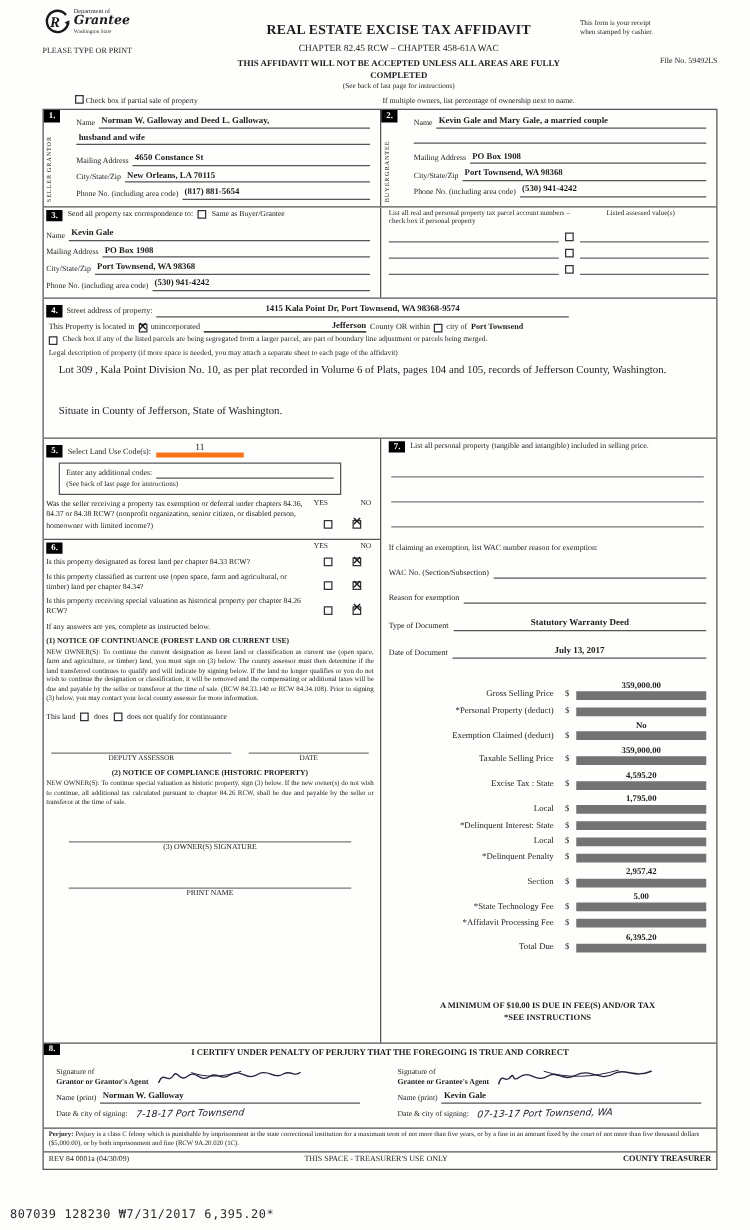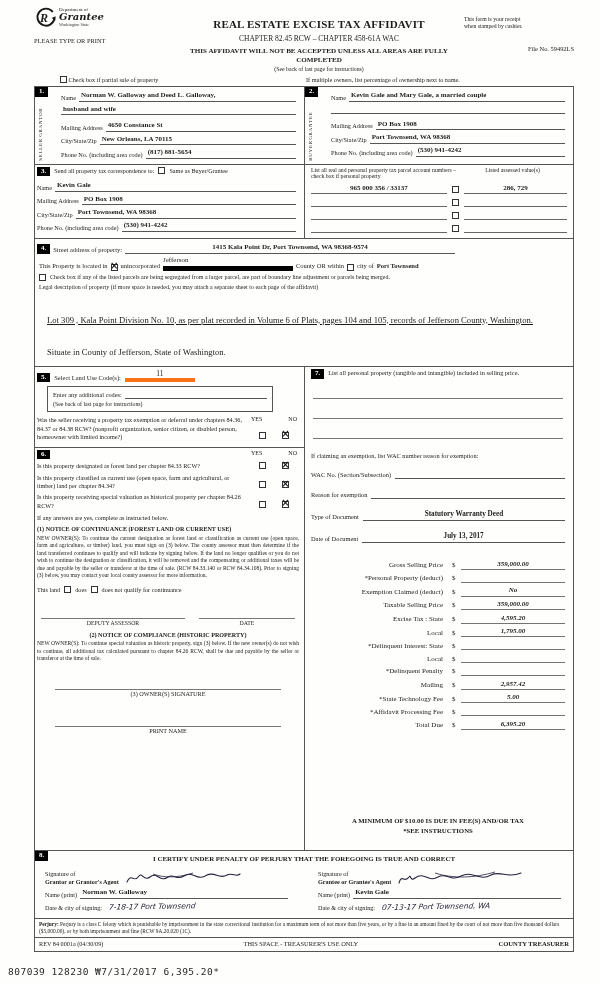--- a/index.html
+++ b/index.html
@@ -61,25 +61,25 @@
   .s3parhdr .lft{flex:1.35;}
   .s3parhdr .rgt{flex:1;text-align:center;}
   .parcelrow{display:flex;align-items:flex-end;margin-top:4px;}
   .pnum{flex:1.25;border-bottom:1px solid #666;text-align:center;font-weight:bold;font-size:7px;min-height:9px;}
   .pcb{margin:0 5px 1px 5px;}
   .pval{flex:.95;border-bottom:1px solid #666;text-align:center;font-weight:bold;font-size:7px;min-height:9px;}
 
   .row4{border-bottom:1px solid #555;min-height:112px;padding:2px 6px 4px 2px;}
   .s4line{display:flex;align-items:flex-end;font-size:6.5px;margin-top:2px;gap:3px;}
   .s4street{flex:1;max-width:330px;border-bottom:1px solid #555;text-align:center;font-weight:bold;font-size:7px;padding-bottom:1px;}
-  .s4county{width:130px;border-bottom:5px solid #000000;text-align:left;font-weight:normal;font-size:7px;padding-bottom:1px;}
+  .s4county{width:130px;border-bottom:1px solid #000000;text-align:right;font-weight:bold;font-size:7px;padding-bottom:1px;}
   .bold{font-weight:bold;}
   .s4small{font-size:6px;margin-top:3px;display:flex;gap:4px;align-items:flex-start;padding-left:2px;}
   .legal-label{font-size:6px;margin-top:3px;padding-left:2px;}
-  .legal-text{font-size:8.6px;margin:23px 8px 0 10px;line-height:1.35;text-decoration:underline;}
+  .legal-text{font-size:8.6px;margin:3px 8px 0 10px;line-height:1.35;}
   .situate{font-size:8.6px;margin:21px 8px 4px 10px;}
 
   .row567{display:flex;border-bottom:1px solid #555;min-height:484px;}
   .col56{width:50%;display:flex;flex-direction:column;}
   .s5{padding:2px 5px 6px 2px;border-bottom:1px solid #555;}
   .s6{padding:2px 5px 8px 2px;flex:1;}
   .s5head{display:flex;align-items:flex-end;gap:4px;font-size:6.5px;}
   .s5code{width:70px;border-bottom:4px solid #f97316;text-align:center;font-weight:normal;font-size:7.5px;}
   .codesbox{border:1px solid #555;margin:4px 26px 3px 10px;padding:2px 5px 3px;font-size:6.2px;}
   .codesbox .frow{margin-top:1px;}
@@ -108,21 +108,21 @@
   .col7{width:50%;border-left:1px solid #555;display:flex;flex-direction:column;padding:2px 8px 14px 6px;}
   .s7head{display:flex;gap:4px;font-size:6.3px;line-height:1.3;}
   .s7blank{border-bottom:1px solid #777;height:13px;margin:7px 2px 0;}
   .s7note{font-size:6.3px;margin-top:13px;}
   .s7line{display:flex;align-items:flex-end;gap:4px;font-size:6.4px;margin-top:11px;}
   .s7line .fline{font-size:7.2px;text-align:center;}
   .mtable{margin-top:13px;}
   .mrow{display:flex;align-items:flex-end;margin-top:3.4px;font-size:7px;}
   .mlabel{flex:1;text-align:right;padding-right:9px;white-space:nowrap;}
   .mcur{width:9px;}
-  .mval{width:104px;border-bottom:1px solid #737373;text-align:center;font-weight:bold;min-height:9.5px;padding-bottom:.5px;font-style:italic;}
+  .mval{width:104px;border-bottom:7px solid #737373;text-align:center;font-weight:bold;min-height:9.5px;padding-bottom:.5px;}
   .minnote{margin-top:auto;text-align:center;font-weight:bold;font-size:6.8px;line-height:1.45;padding-top:10px;}
 
   .row8{border-bottom:1px solid #555;min-height:60px;position:relative;padding:1px 4px 6px;}
   .row8 .nbox{position:absolute;left:0;top:0;}
   .certify{text-align:center;font-weight:bold;font-size:6.9px;padding:3px 0 4px;}
   .sigcols{display:flex;gap:16px;}
   .sigcol{width:50%;padding:0 8px 0 6px;}
   .sigtop{display:flex;align-items:flex-end;}
   .siglbl{font-size:6.2px;line-height:1.25;white-space:nowrap;}
   .sigarea{flex:1;position:relative;height:18px;}
@@ -264,25 +264,20 @@
           <span class="fline">(530) 941-4242</span>
           </div>
       </div>
 
       <div class="s3right">
         <div class="s3parhdr">
           <div class="lft">List all real and personal property tax parcel account numbers – check box if personal property</div>
           <div class="rgt">Listed assessed value(s)</div>
         </div>
         <div class="parcelrow">
-          <span class="pnum">965 000 356 / 33137</span>
-          <span class="cb pcb"></span>
-          <span class="pval">286, 729</span>
-        </div>
-        <div class="parcelrow">
           <span class="pnum"></span>
           <span class="cb pcb"></span>
           <span class="pval"></span>
         </div>
         <div class="parcelrow">
           <span class="pnum"></span>
           <span class="cb pcb"></span>
           <span class="pval"></span>
         </div>
         <div class="parcelrow">
@@ -486,21 +481,21 @@
               <span class="mlabel">Local</span>
               <span class="mcur">$</span>
               <span class="mval"></span>
             </div>
           <div class="mrow">
               <span class="mlabel">*Delinquent Penalty</span>
               <span class="mcur">$</span>
               <span class="mval"></span>
             </div>
           <div class="mrow">
-              <span class="mlabel">Mailing</span>
+              <span class="mlabel">Section</span>
               <span class="mcur">$</span>
               <span class="mval">2,957.42</span>
             </div>
           <div class="mrow">
               <span class="mlabel">*State Technology Fee</span>
               <span class="mcur">$</span>
               <span class="mval">5.00</span>
             </div>
           <div class="mrow">
               <span class="mlabel">*Affidavit Processing Fee</span>

